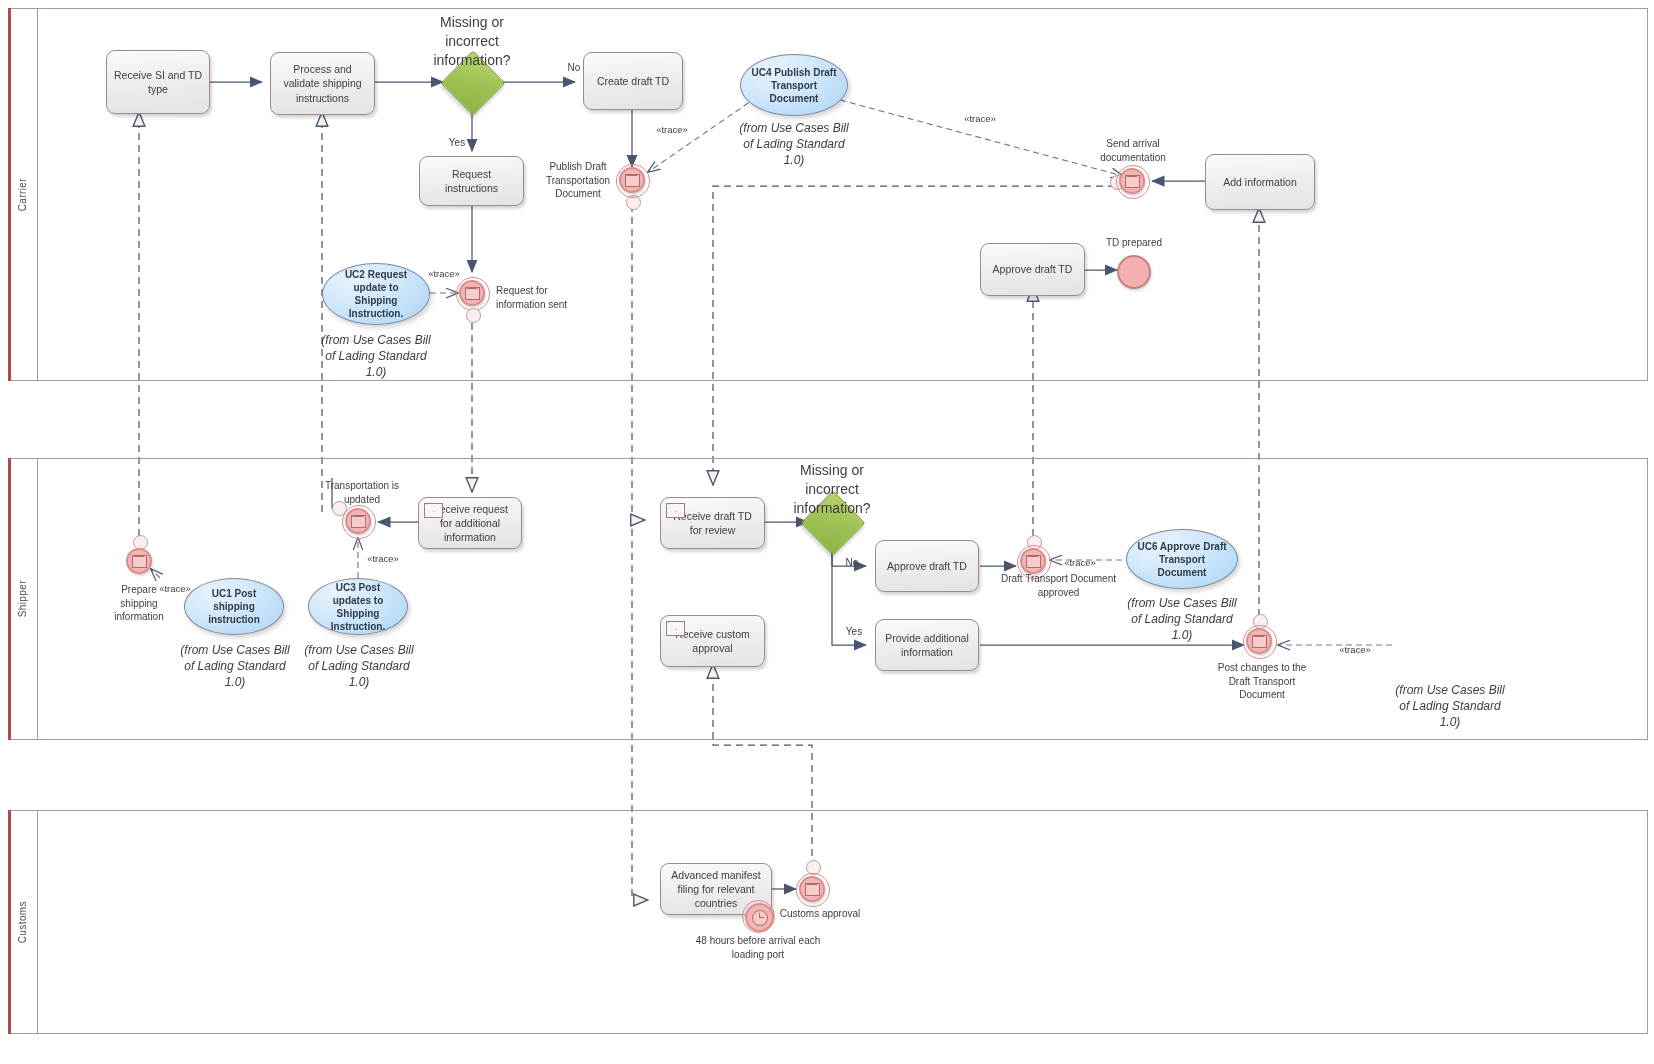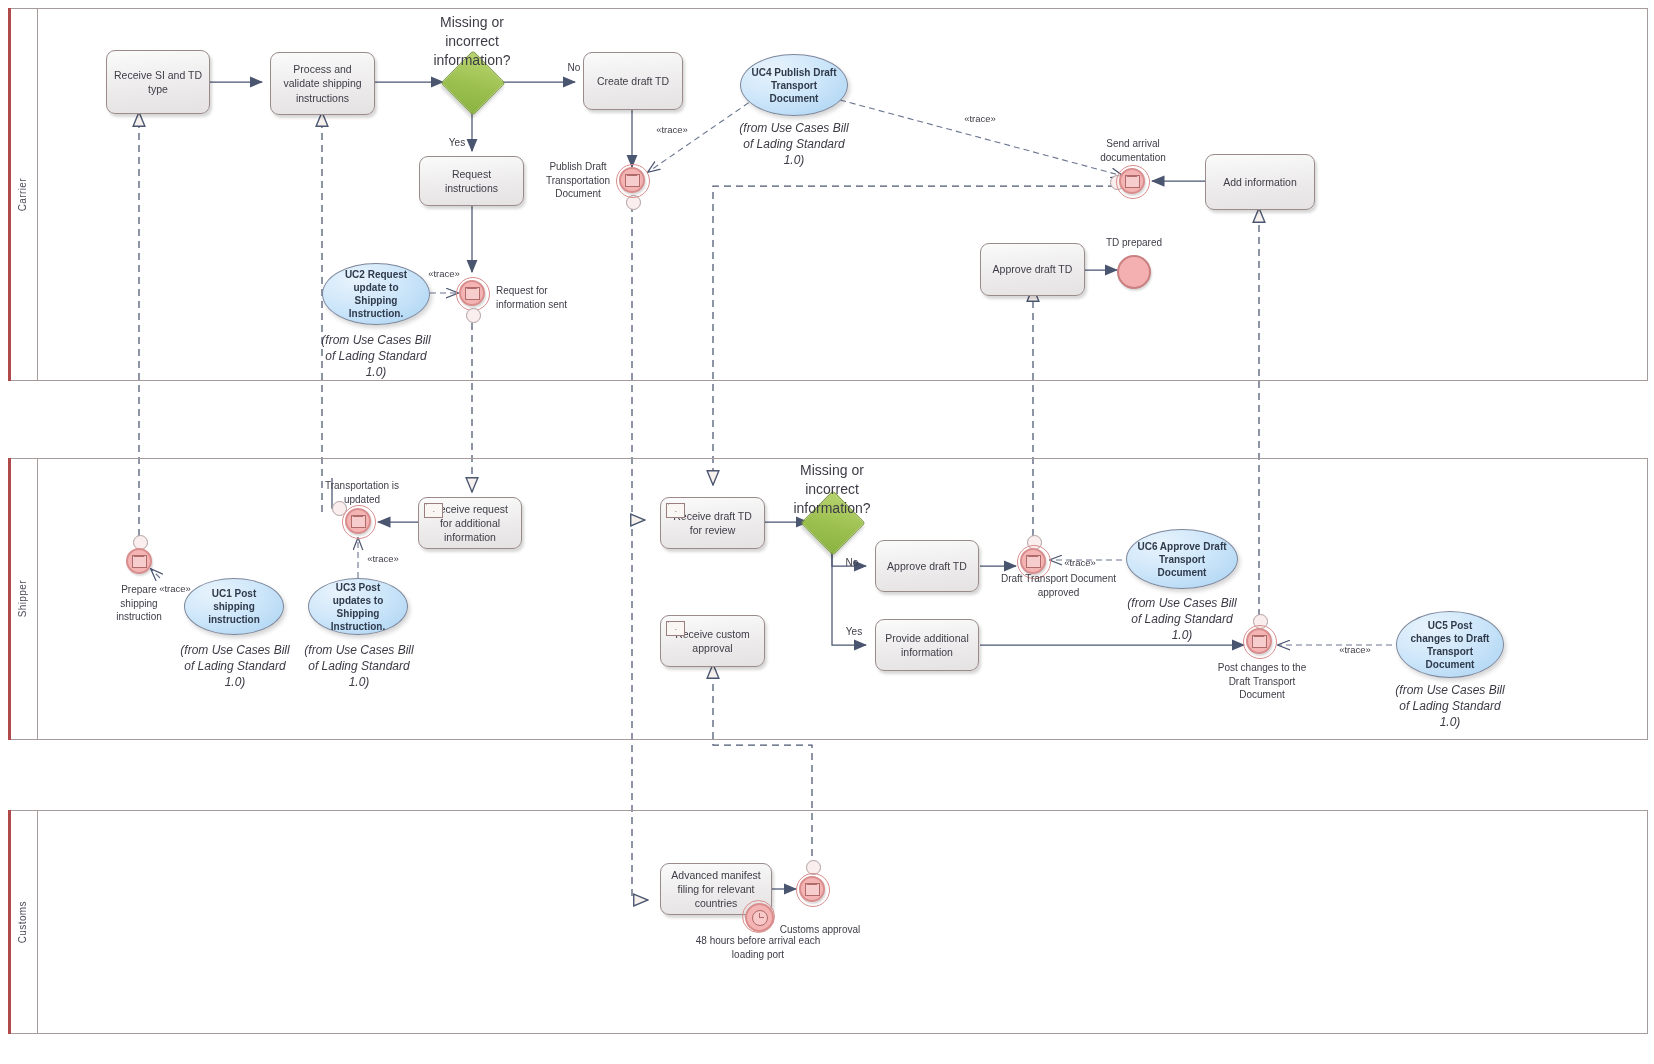--- a/index.html
+++ b/index.html
@@ -249,21 +249,21 @@
   </div>
 
   <div class="act" style="left:875px;top:619px;width:104px;height:52px;">
     <span class="txt">Provide additional information</span>
   </div>
 
   <div class="pin" style="left:133px;top:535px;"></div>
   <div class="evt evt-msg" style="left:126px;top:548px;">
       <span class="ic"></span>
     </div>
-  <div class="lbl" style="left:105px;top:583px;width:68px;">Prepare shipping instruction</div>
+  <div class="lbl" style="left:105px;top:583px;width:68px;">Prepare shipping information</div>
   <div class="lbl trace" style="left:155px;top:583px;width:40px;">«trace»</div>
 
   <div class="pin" style="left:332px;top:501px;"></div>
   <div class="evt evt-msg" style="left:345px;top:508px;">
       <span class="ic"></span>
     </div>
   <div class="evt-ring" style="left:342px;top:505px;width:32px;height:32px;"></div>
   <div class="lbl" style="left:314px;top:479px;width:96px;">Transportation is updated</div>
   <div class="lbl trace" style="left:363px;top:553px;width:40px;">«trace»</div>
 
@@ -291,23 +291,20 @@
   <div class="uc" style="left:308px;top:578px;width:100px;height:57px;">
     <span>UC3 Post updates to Shipping Instruction.</span>
   </div>
   <div class="uc-sub" style="left:304px;top:642px;width:110px;">(from Use Cases Bill of Lading Standard 1.0)</div>
 
   <div class="uc" style="left:1126px;top:529px;width:112px;height:60px;">
     <span>UC6 Approve Draft Transport Document</span>
   </div>
   <div class="uc-sub" style="left:1126px;top:595px;width:112px;">(from Use Cases Bill of Lading Standard 1.0)</div>
 
-  <div class="uc" style="left:1396px;top:611px;width:108px;height:67px;">
-    <span>UC5 Post changes to Draft Transport Document</span>
-  </div>
   <div class="uc-sub" style="left:1394px;top:682px;width:112px;">(from Use Cases Bill of Lading Standard 1.0)</div>
 
   <div class="lane" style="left:8px;top:810px;width:1640px;height:224px;"></div>
   <div class="lane-header" style="left:8px;top:810px;width:30px;height:224px;">
     <span>Customs</span>
   </div>
   <div class="lane-accent" style="left:8px;top:810px;height:224px;"></div>
 
   <div class="act" style="left:660px;top:863px;width:112px;height:52px;">
     <span class="txt">Advanced manifest filing for relevant countries</span>
@@ -316,15 +313,15 @@
     <span class="clockface"></span>
   </div>
   <div class="evt-ring" style="left:742px;top:900px;width:31px;height:31px;"></div>
   <div class="lbl" style="left:693px;top:934px;width:130px;">48 hours before arrival each loading port</div>
 
   <div class="pin" style="left:806px;top:860px;"></div>
   <div class="evt evt-msg" style="left:799px;top:876px;">
       <span class="ic"></span>
     </div>
   <div class="evt-ring" style="left:796px;top:873px;width:32px;height:32px;"></div>
-  <div class="lbl" style="left:775px;top:907px;width:90px;margin-top:16px;">Customs approval</div>
+  <div class="lbl" style="left:775px;top:907px;width:90px;">Customs approval</div>
 
 </div>
 
 </body></html>

